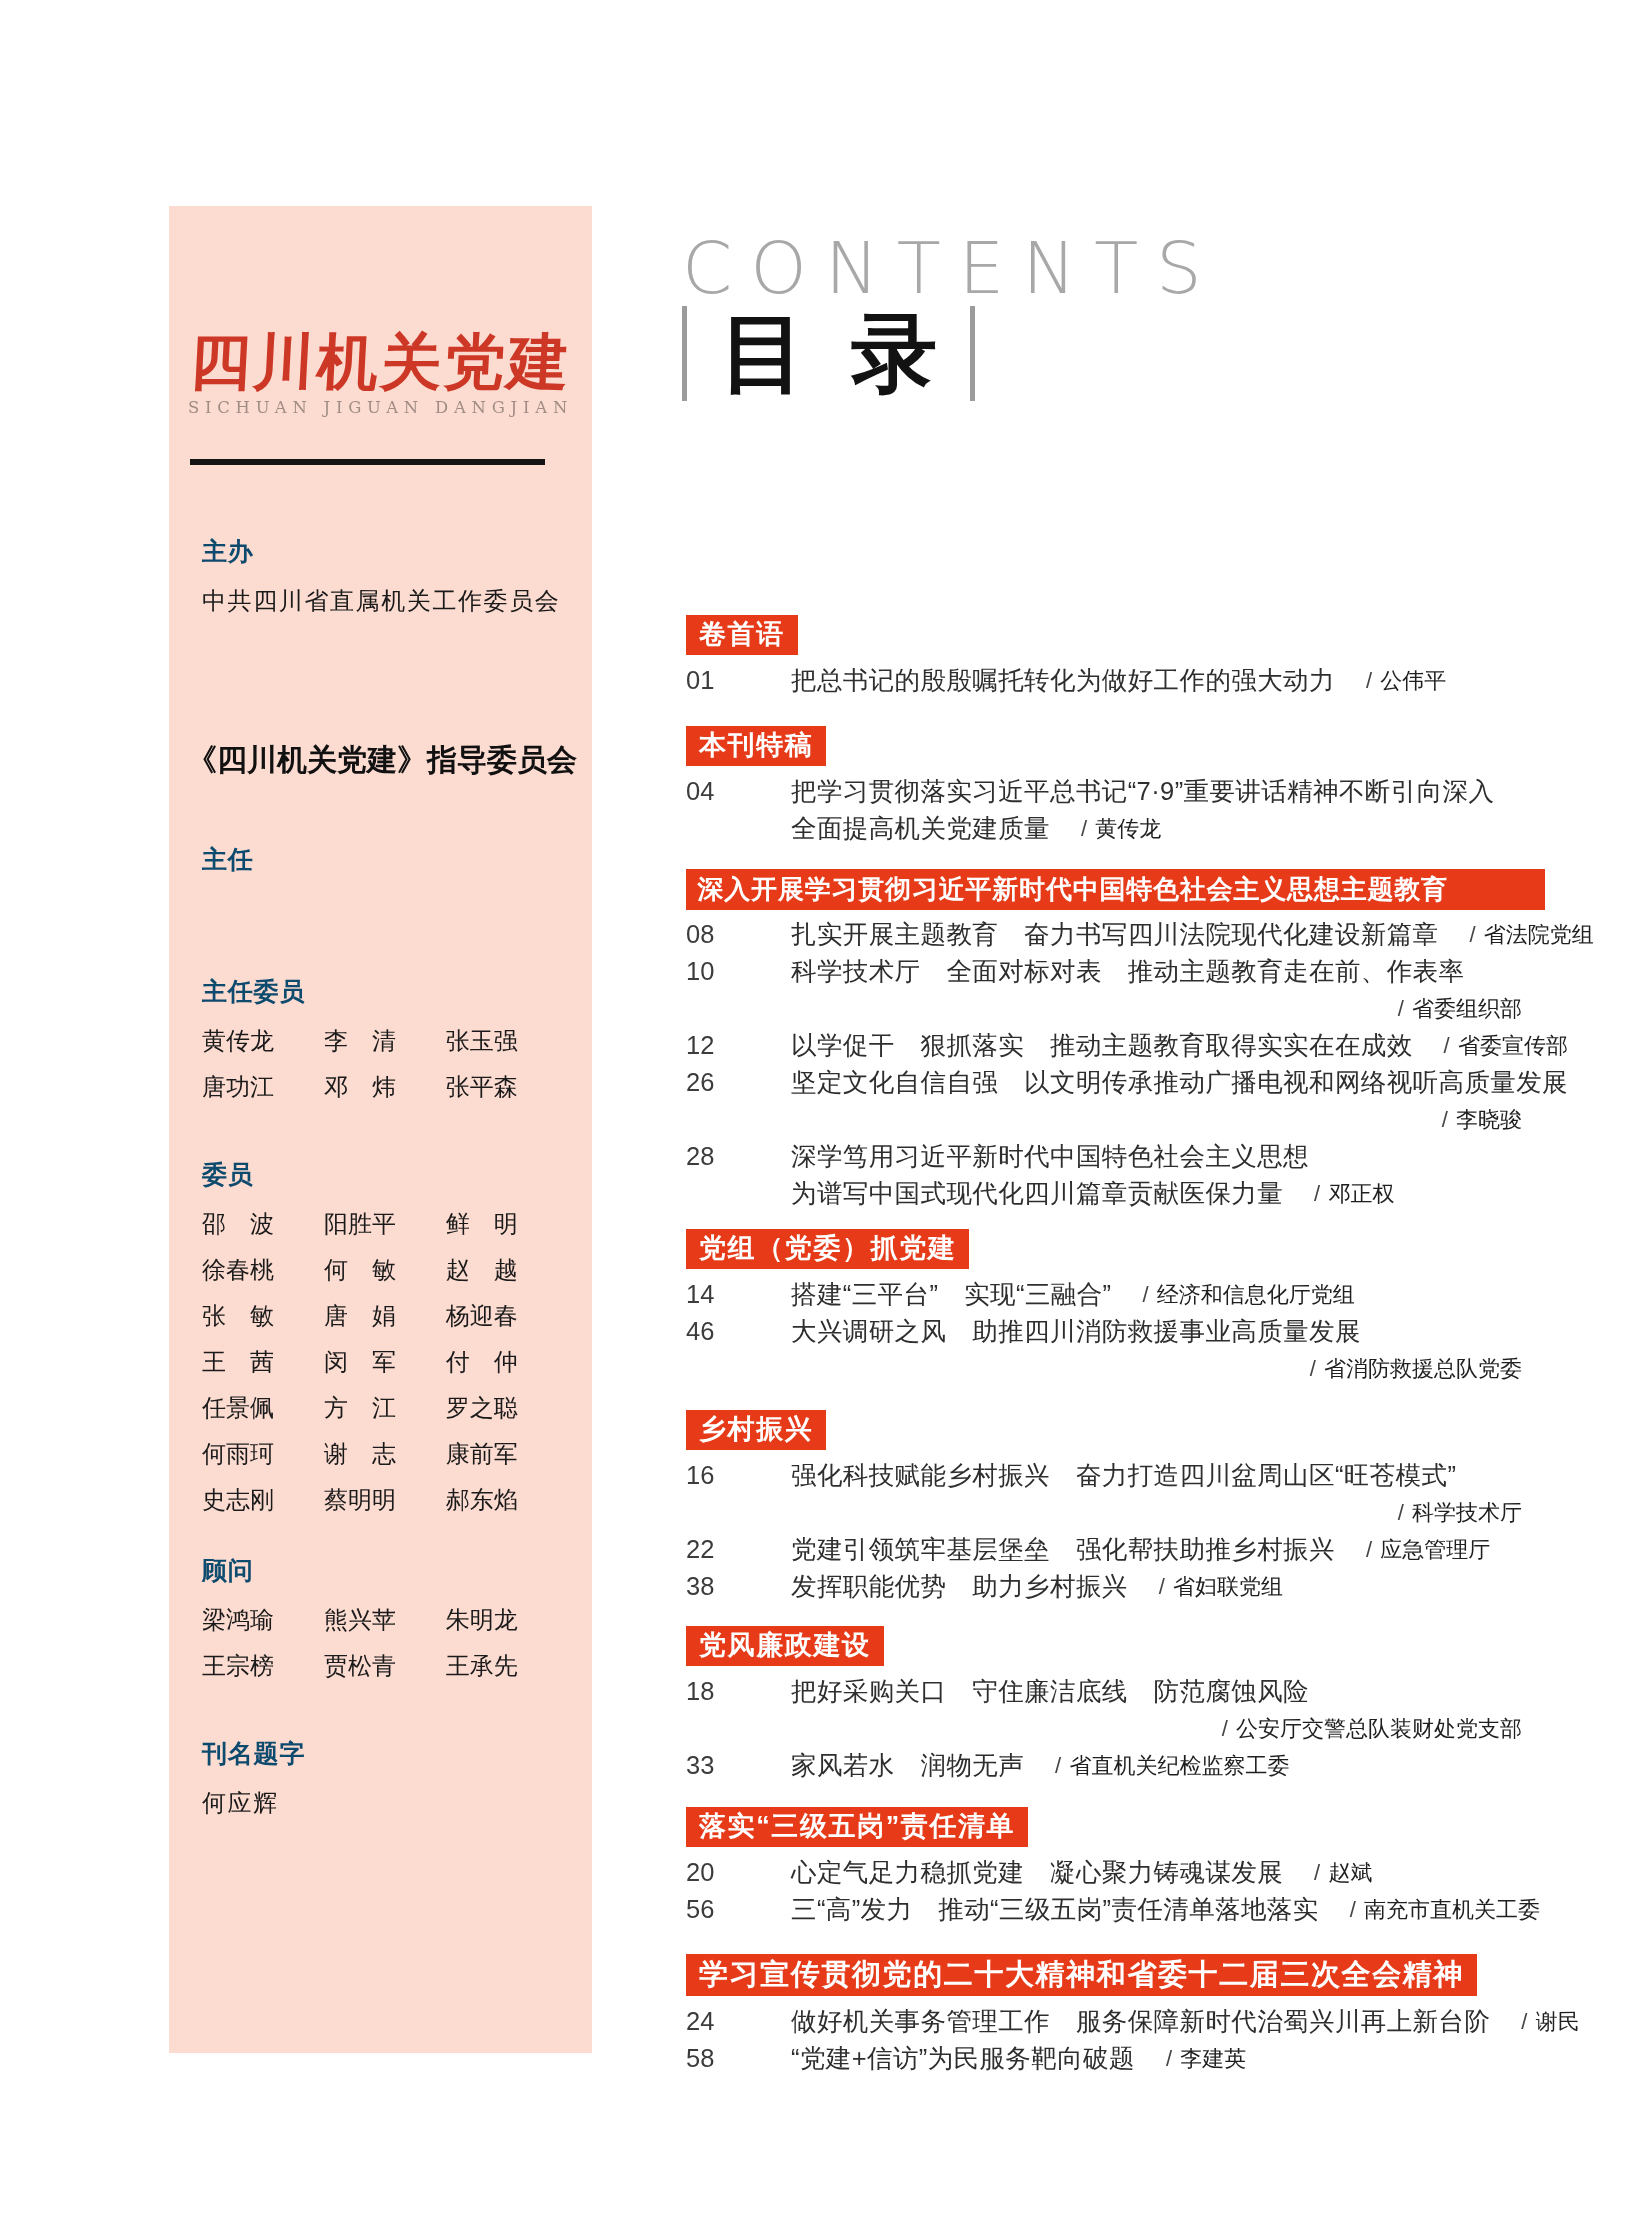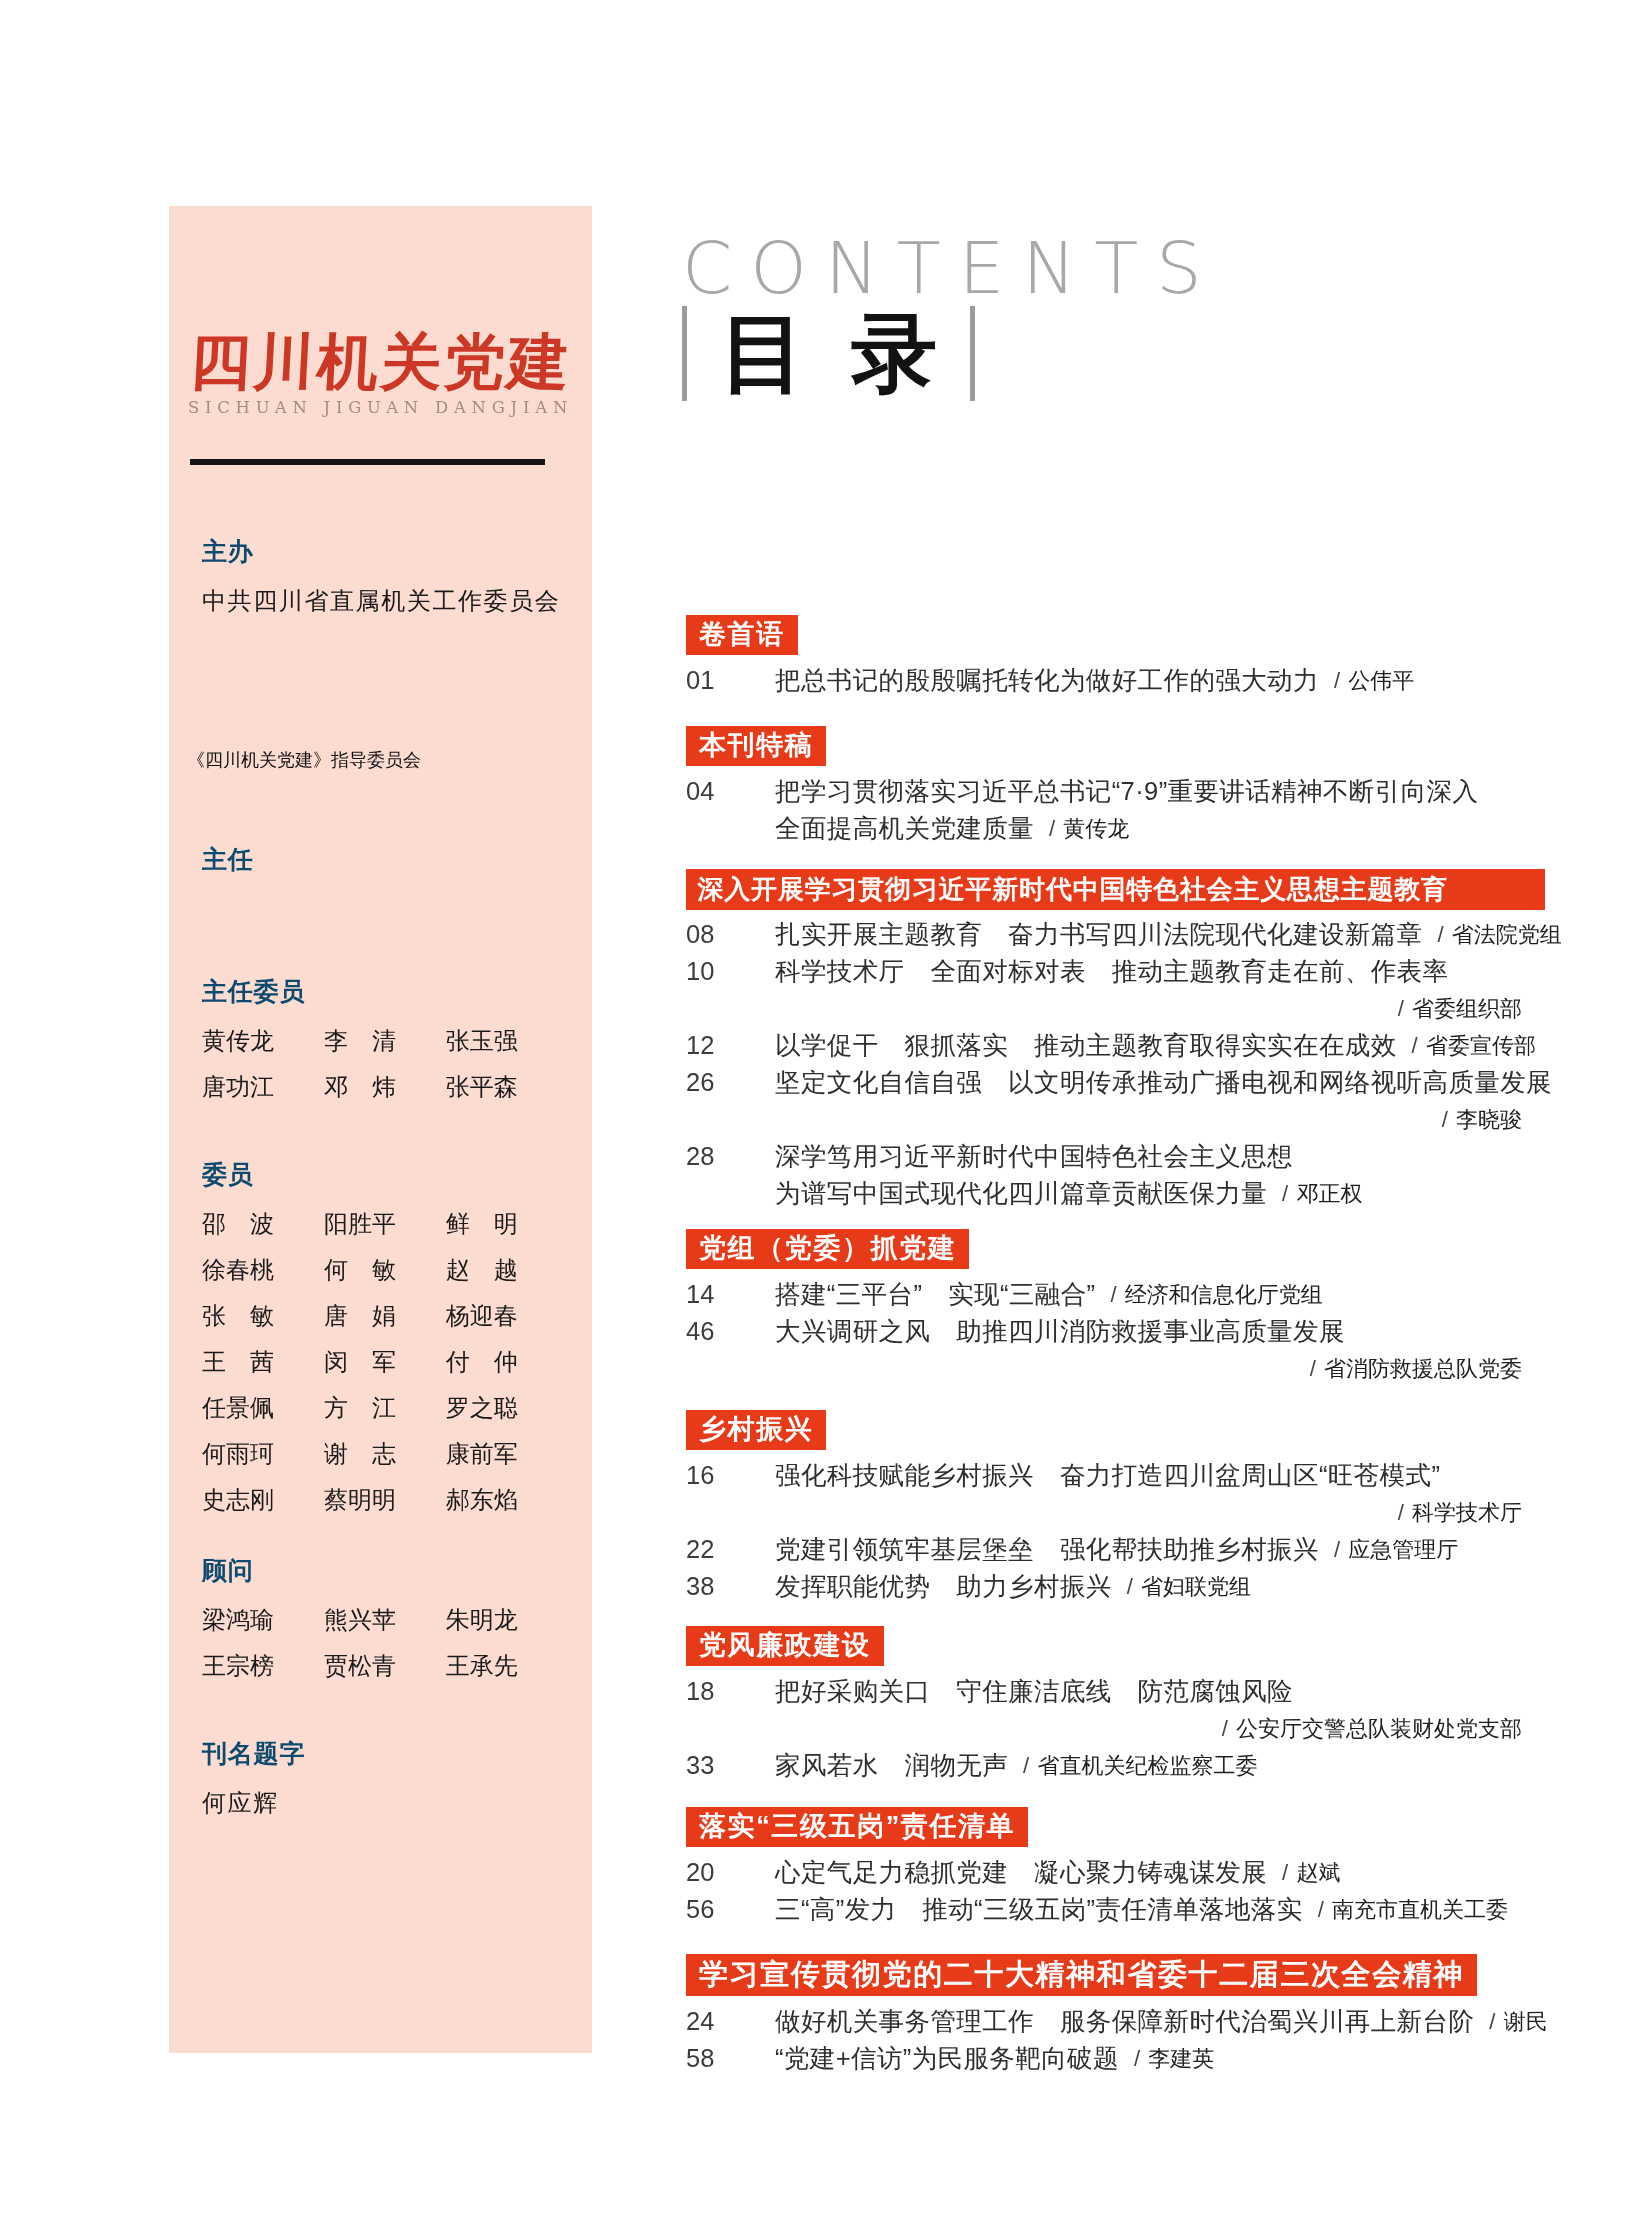--- a/index.html
+++ b/index.html
@@ -25,21 +25,21 @@
   }
   .logo-subtitle{
     font-family:"DejaVu Serif",serif;color:#a08d84;font-size:16.4px;
     letter-spacing:5.8px;margin-top:3.3px;
   }
   .sb-divider{position:absolute;top:253px;left:20.6px;width:355px;height:5.8px;background:#141414;}
   .sb-blk{position:absolute;left:33px;width:366px;}
   .sb-label{font-size:25px;font-weight:bold;color:#0c4a6e;line-height:33px;margin-bottom:10px;letter-spacing:0.8px;}
   .sb-heading{
     position:absolute;left:18px;width:395px;top:536px;
-    font-size:18px;font-weight:normal;color:#111;line-height:36px;letter-spacing:0px;
+    font-size:30px;font-weight:bold;color:#111;line-height:36px;letter-spacing:0px;
   }
   .names-row{display:flex;line-height:46px;font-family:"DejaVu Serif",serif;font-size:24px;color:#1a1a1a;}
   .names-row .nm{flex:0 0 33.3%;white-space:nowrap;}
   .names-row.single{display:block;letter-spacing:1.6px;white-space:nowrap;}
   
   .contents-en{
     position:absolute;left:682px;top:232px;
     font-family:"DejaVu Sans",sans-serif;font-weight:100;
     font-size:72px;line-height:1;color:#a8a8a8;letter-spacing:18px;
   }
@@ -50,21 +50,21 @@
     line-height:95px;word-spacing:21.4px;letter-spacing:0;white-space:nowrap;
   }
   
   .toc-sec{position:absolute;left:686px;width:859px;}
   .badge{
     display:inline-block;background:var(--red);color:#ffffff;
     font-weight:bold;font-size:27px;line-height:1;padding:5.8px 13px 7.4px;
     margin-bottom:6.6px;letter-spacing:1.6px;white-space:nowrap;
   }
   .badge.wide{display:block;width:100%;box-sizing:border-box;font-size:26px;padding:6.6px 11.5px 8.2px;letter-spacing:0.8px;}
-  .toc-line{display:flex;align-items:center;line-height:37px;font-size:25.5px;color:var(--ink);}
+  .toc-line{display:flex;align-items:center;line-height:37px;font-size:25.5px;color:var(--ink);gap:16px;}
   .toc-line .pg{flex:0 0 54px;color:#3c3c3c;}
   .toc-line .tt{letter-spacing:0.4px;white-space:nowrap;margin-left:35px;}
   .toc-line .au{
     font-family:"DejaVu Serif",serif;font-size:22px;color:#1f1f1f;
     margin-left:15px;white-space:nowrap;
   }
   .toc-line .sl{font-family:"Liberation Sans",sans-serif;color:#444;margin-right:8.2px;}
   .toc-line.right{justify-content:flex-end;padding-right:23px;}
 </style>
 </head>

